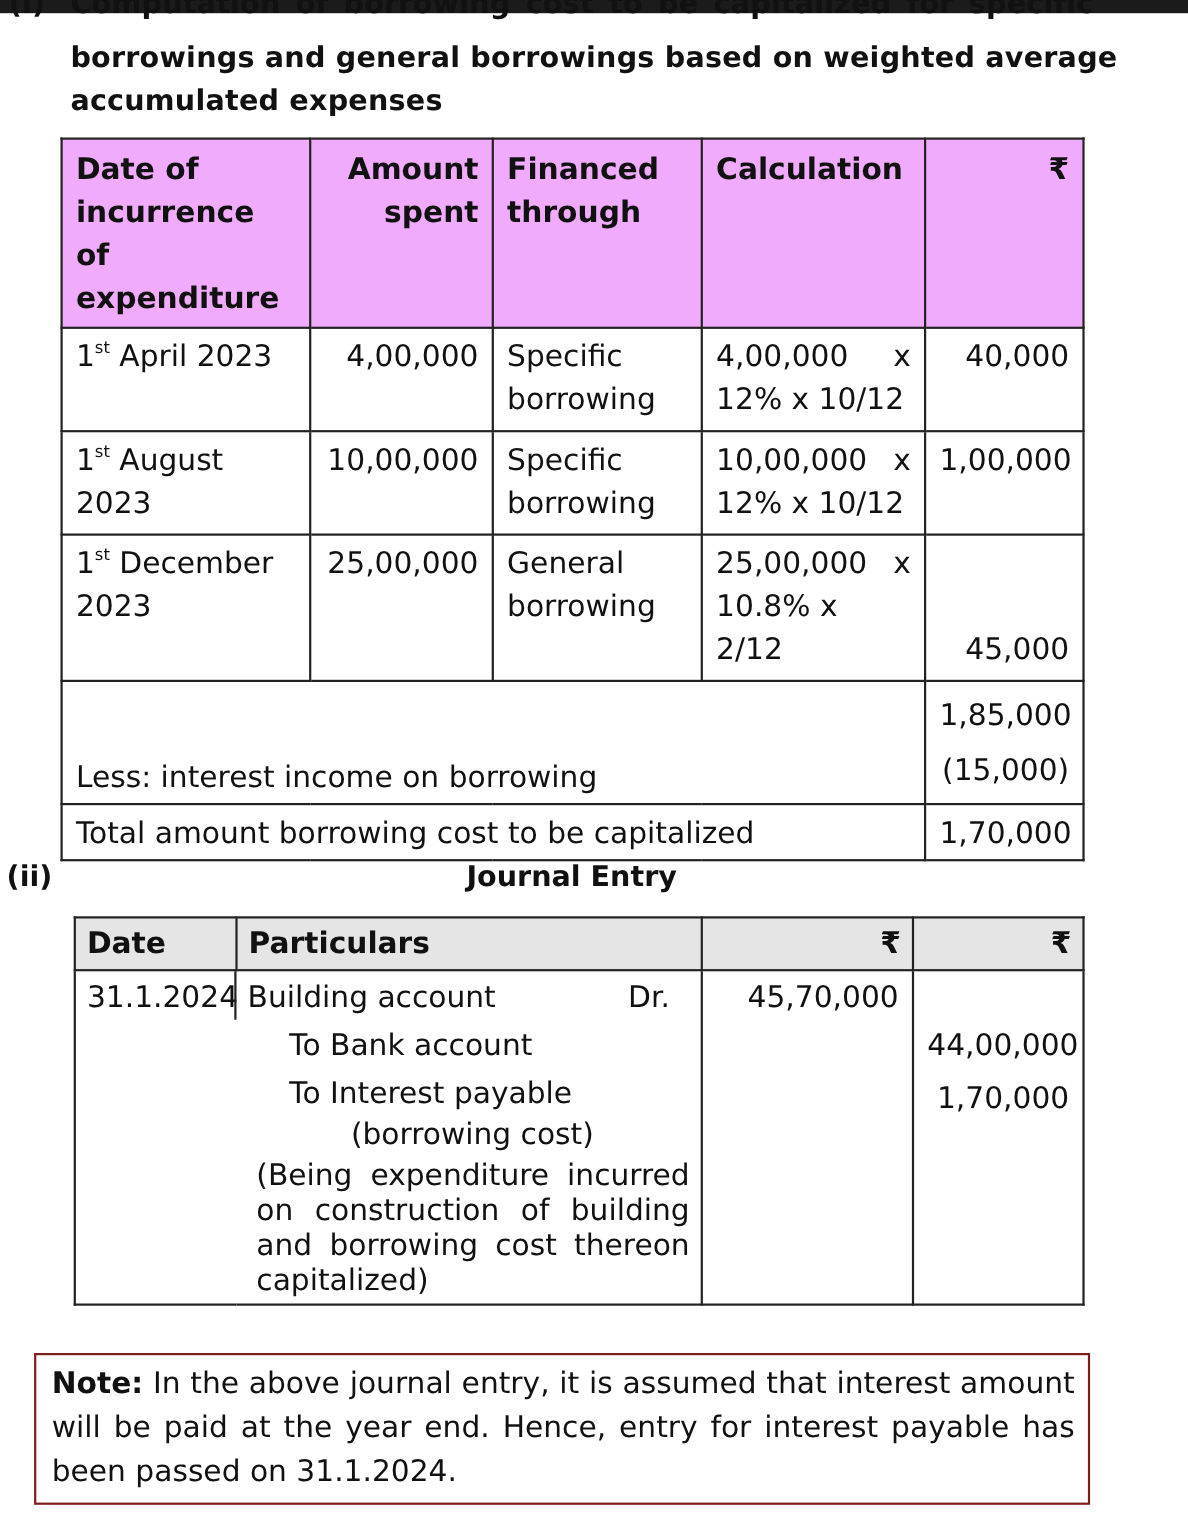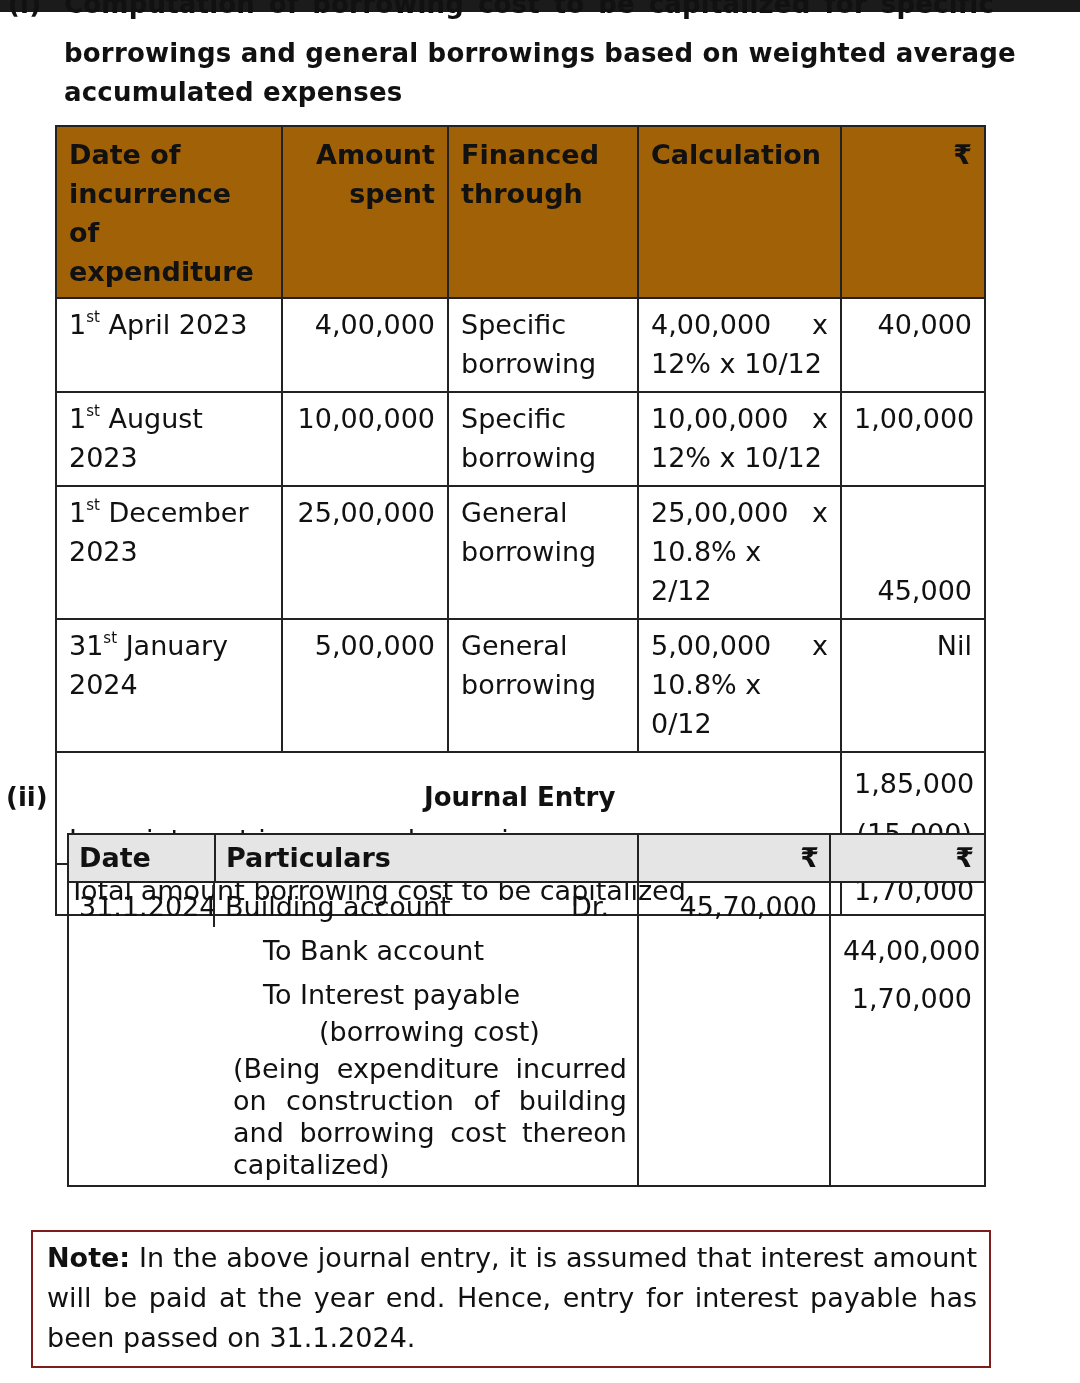--- a/index.html
+++ b/index.html
@@ -15,21 +15,21 @@
     }
     .heading .num { position: absolute; left: 0; top: -15px; }
     .heading .line { position: absolute; left: 56px; white-space: nowrap; text-align: justify; }
     .heading .l1 { top: -15px; width: 930px; text-align-last: justify; }
     .heading .l2 { top: 34px; width: 930px; text-align-last: justify; }
     .heading .l3 { top: 73px; }
 
     table { border-collapse: collapse; position: absolute; table-layout: fixed; }
     td, th { border: 2px solid #222; vertical-align: top; padding: 0 12px; font-weight: normal; }
     .calc { left: 55px; top: 125px; width: 929px; font-size: 27px; line-height: 39px; }
-    .calc th { background: #a16207; font-weight: bold; padding-top: 8px; padding-bottom: 6px; text-align: left; }
+    .calc th { background: #f0abfc; font-weight: bold; padding-top: 8px; padding-bottom: 6px; text-align: left; }
     .calc td { padding-top: 6px; padding-bottom: 8px; }
     .r { text-align: right !important; }
     .just { text-align: justify; text-align-last: justify; }
     sup { font-size: 15px; vertical-align: 12px; line-height: 0; }
     .calc .sum td { padding-top: 6px; padding-bottom: 4px; }
 
     .sec2 { position: absolute; left: 6px; top: 782px; font-weight: bold; font-size: 26px; text-align: right; }
     .jtitle { position: absolute; left: 424px; top: 782px; font-weight: bold; font-size: 26px; }
 
     .journal { left: 67px; top: 833px; width: 917px; font-size: 27px; line-height: 40px; }
@@ -102,30 +102,20 @@
     <tr>
       <td><span>1</span><sup>st</sup><span> December 2023</span></td>
       <td class="r">25,00,000</td>
       <td>General borrowing</td>
       <td>
           <div class="just">25,00,000 x</div>
           <div>10.8% x 2/12</div>
         </td>
       <td class="r" style="vertical-align:bottom"><span>45,000</span></td>
     </tr>
-    <tr>
-      <td><span>31</span><sup>st</sup><span> January 2024</span></td>
-      <td class="r">5,00,000</td>
-      <td>General borrowing</td>
-      <td>
-          <div class="just">5,00,000 x</div>
-          <div>10.8% x 0/12</div>
-        </td>
-      <td class="r">Nil</td>
-    </tr>
     <tr class="sum">
       <td colspan="4" style="vertical-align:bottom; height:88px;"><span>Less: interest income on borrowing</span></td>
       <td class="r" style="line-height:50px;">
           <div>1,85,000</div>
           <div>(15,000)</div>
         </td>
     </tr>
     <tr class="sum">
       <td colspan="4">Total amount borrowing cost to be capitalized</td>
       <td class="r">1,70,000</td>

